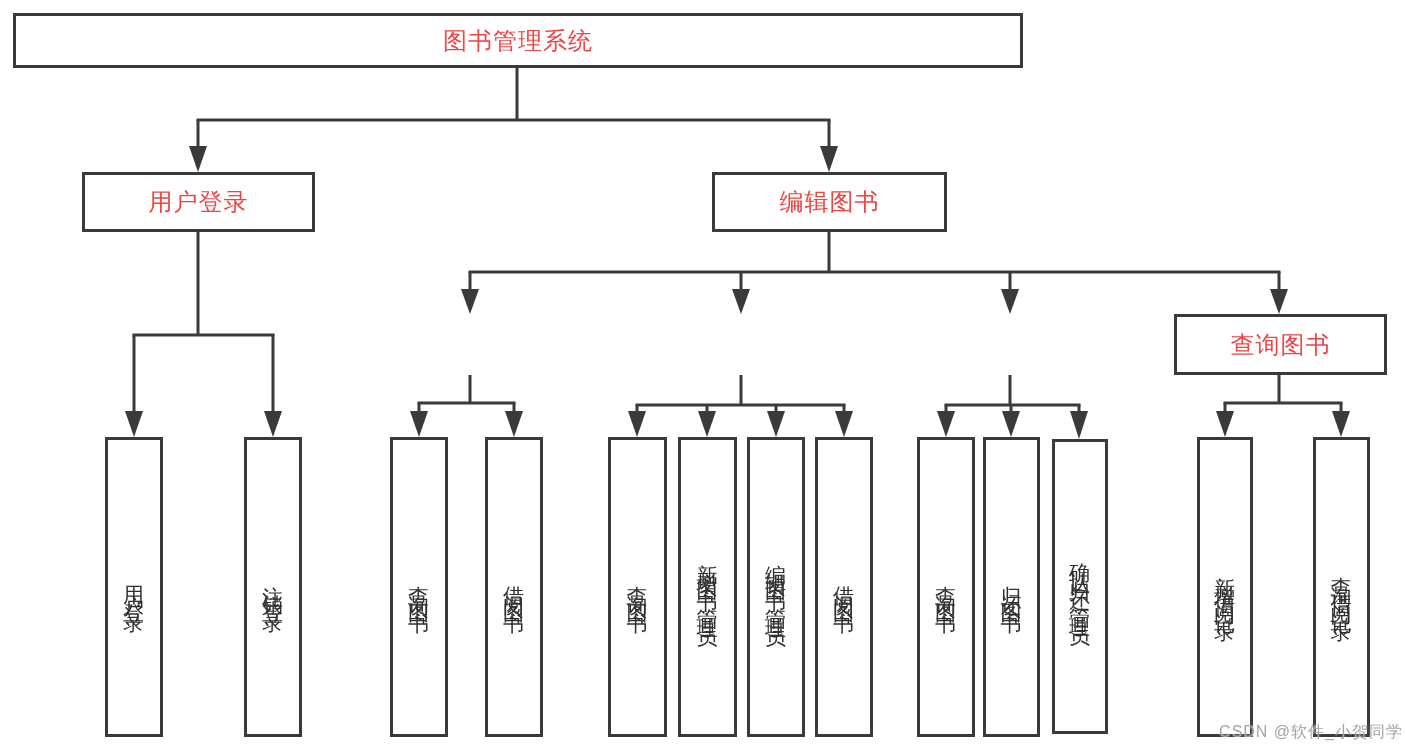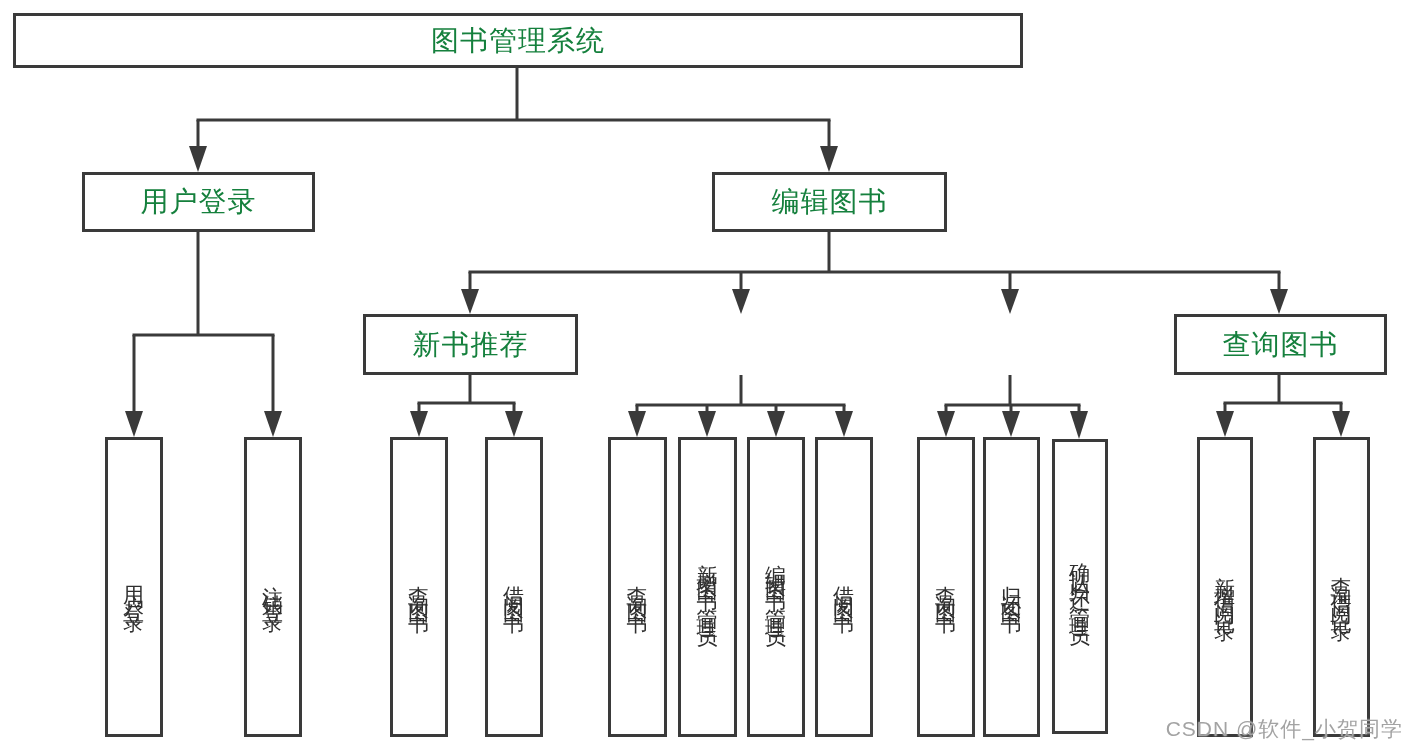--- a/index.html
+++ b/index.html
@@ -15,38 +15,38 @@
   .box {
     position: absolute;
     box-sizing: border-box;
     border: 3px solid #3a3a3a;
     background: #ffffff;
     display: flex;
     align-items: center;
     justify-content: center;
   }
   .hlabel {
-    font-size: 28px;
-    color: #15803d;
+    font-size: 24px;
+    color: #ef4444;
     letter-spacing: 1px;
     white-space: nowrap;
   }
   .vlabel {
     writing-mode: vertical-rl;
     text-orientation: mixed;
     font-size: 21px;
     letter-spacing: 9px;
     line-height: 1;
     color: #2f2f2f;
   }
   .watermark {
     position: absolute;
     right: 2px;
     bottom: 4px;
-    font-size: 21px;
+    font-size: 16px;
     color: #a3a3a3;
     letter-spacing: 1px;
     z-index: 10;
     text-shadow: 0 0 2px rgba(255,255,255,0.8);
     white-space: nowrap;
   }
   line, polyline { stroke: #3a3a3a; stroke-width: 3; }
   polygon { fill: #3a3a3a; }
 </style>
 </head>
@@ -127,23 +127,20 @@
     <span class="hlabel">图书管理系统</span>
   </div>
 
   <div class="box" style="left:82px;top:172px;width:233px;height:60px">
     <span class="hlabel">用户登录</span>
   </div>
   <div class="box" style="left:712px;top:172px;width:235px;height:60px">
     <span class="hlabel">编辑图书</span>
   </div>
 
-  <div class="box" style="left:363px;top:314px;width:215px;height:61px">
-    <span class="hlabel">新书推荐</span>
-  </div>
   <div class="box" style="left:1174px;top:314px;width:213px;height:61px">
     <span class="hlabel">查询图书</span>
   </div>
 
   <div class="box" style="left:105px;top:437px;width:58px;height:300px">
     <span class="vlabel">用户登录</span>
   </div>
   <div class="box" style="left:244px;top:437px;width:58px;height:300px">
     <span class="vlabel">注销登录</span>
   </div>

